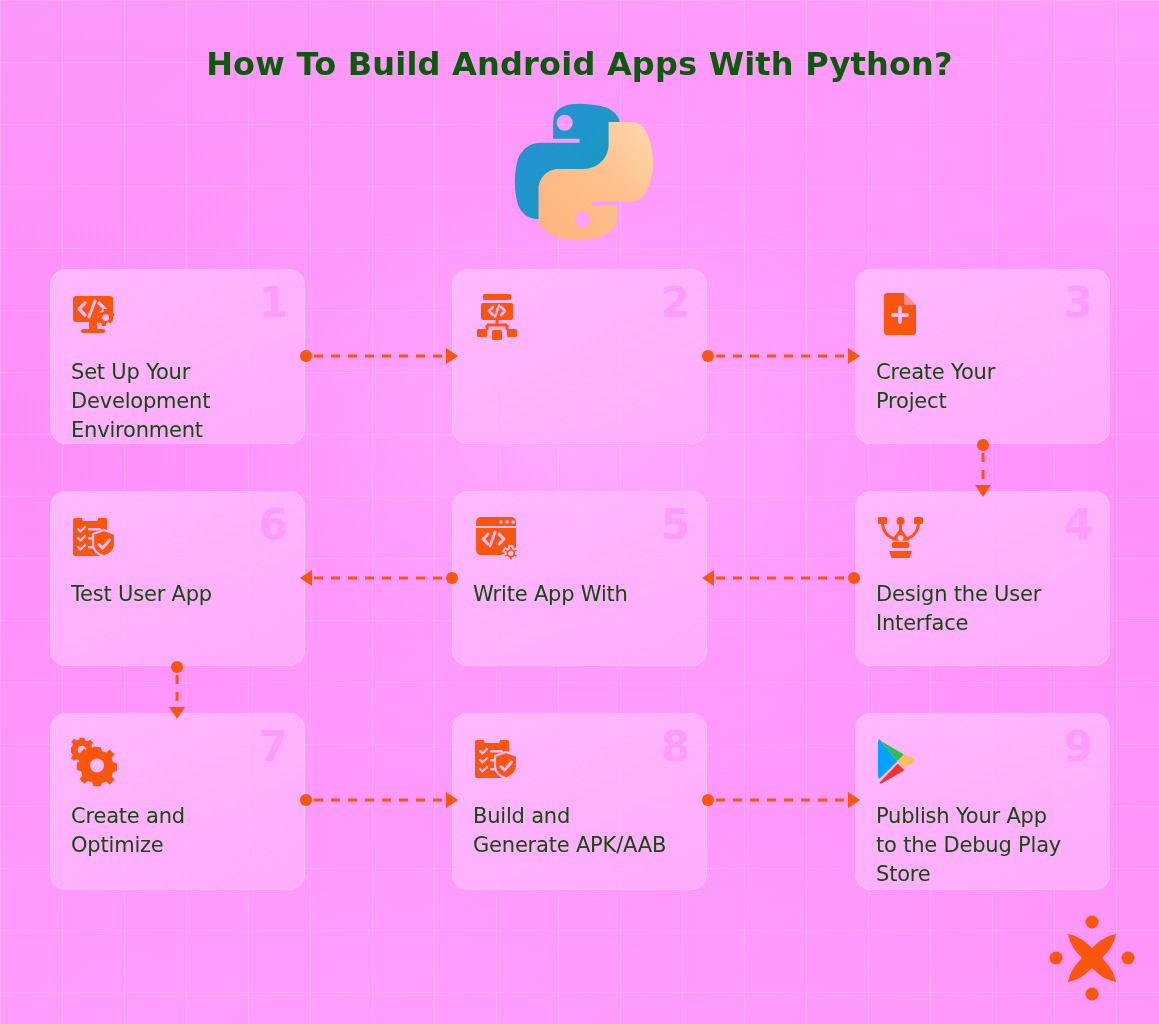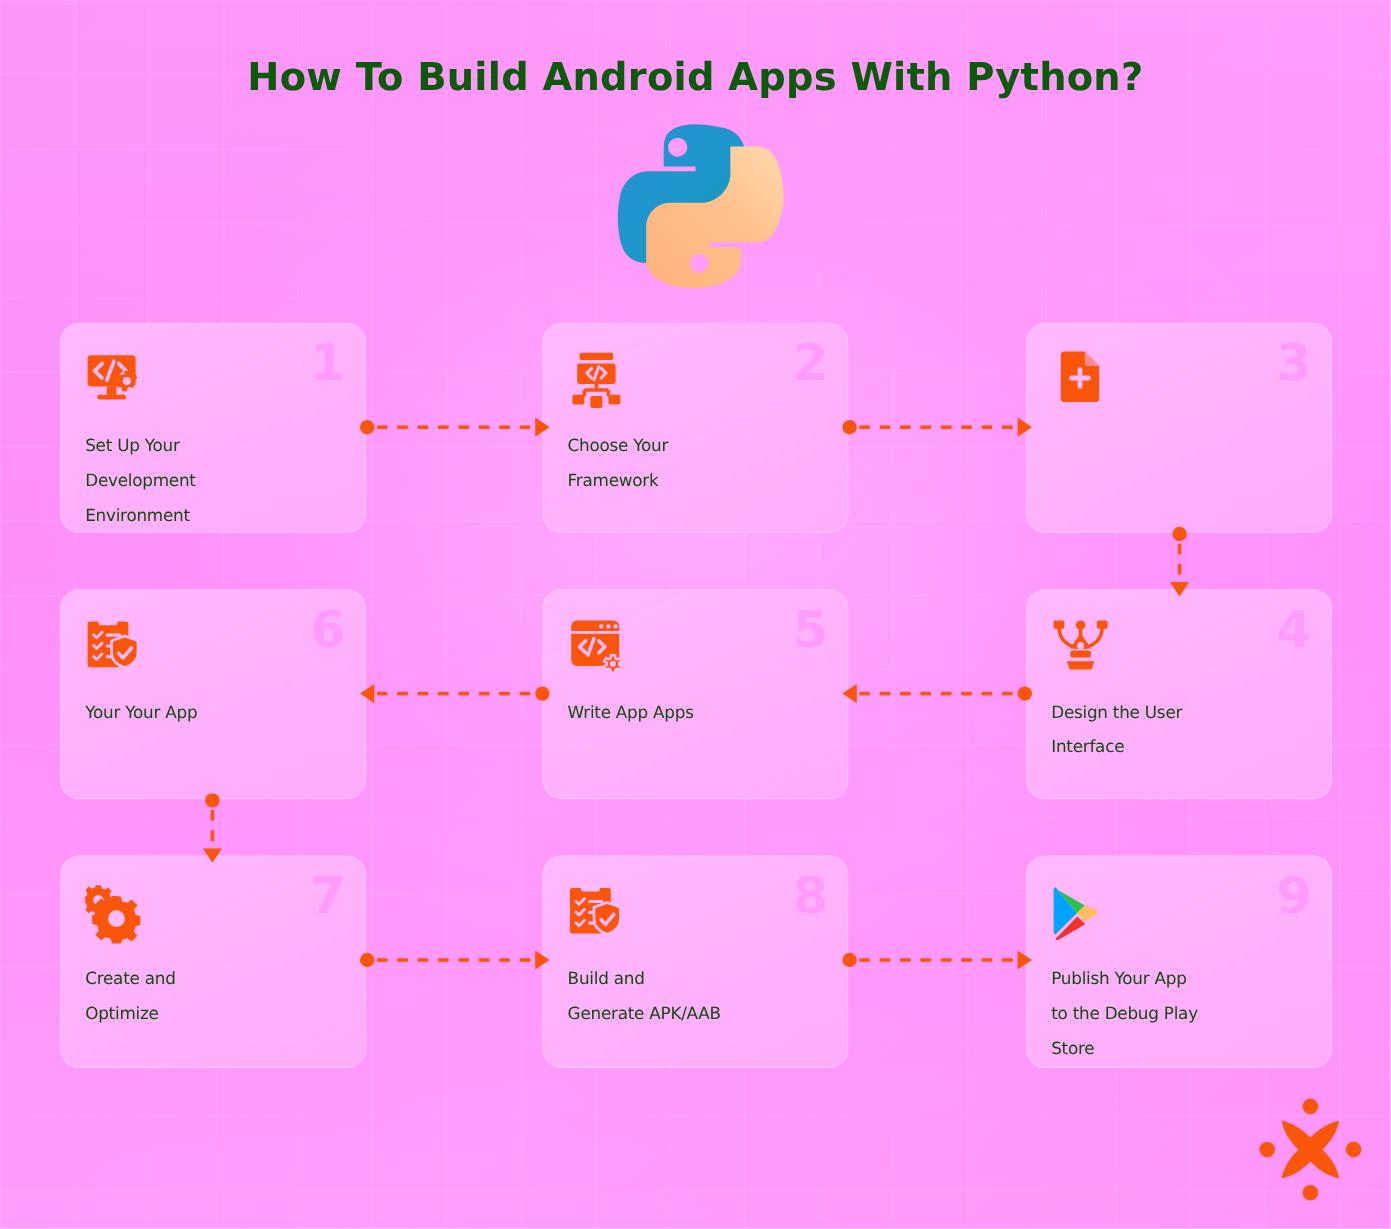--- a/index.html
+++ b/index.html
@@ -76,21 +76,21 @@
   }
 
   .card .icon-wrap {
     width: 52px;
     height: 52px;
     margin-bottom: 14px;
   }
   .card .icon-wrap svg { display: block; }
 
   .card .card-title {
-    font-size: 14px;
+    font-size: 21px;
     line-height: 29px;
     color: #14490f;
     font-family: "DejaVu Sans", sans-serif;
     font-weight: 400;
     letter-spacing: -0.2px;
     white-space: pre-line;
   }
 
   .card .step-num {
     position: absolute;
@@ -231,33 +231,33 @@
         <rect x="8" y="11" width="32" height="17" rx="2" fill="#f9560c"></rect>
         <path d="M20 15l-4 4 4 4" stroke="#ffbafd" stroke-width="2.6" fill="none" stroke-linecap="round" stroke-linejoin="round"></path>
         <path d="M28 15l4 4-4 4" stroke="#ffbafd" stroke-width="2.6" fill="none" stroke-linecap="round" stroke-linejoin="round"></path>
         <path d="M26 13.5l-4 11" stroke="#ffbafd" stroke-width="2.4" stroke-linecap="round"></path>
         <path d="M24 28v5M14 33h20M14 33v5M34 33v5" stroke="#f9560c" stroke-width="3" fill="none"></path>
         <rect x="4" y="37" width="10" height="8" rx="1.5" fill="#f9560c"></rect>
         <rect x="19" y="38" width="10" height="10" rx="1.5" fill="#f9560c"></rect>
         <rect x="34" y="37" width="10" height="8" rx="1.5" fill="#f9560c"></rect>
       </svg>
     </div>
-    <div class="card-title">Choose Your
-Framework</div>
   </div>
 
   <div class="card col-3 row-1">
     <div class="step-num">3</div>
     <div class="icon-wrap">
       <svg viewBox="0 0 52 52" width="52" height="52">
         <path fill="#f9560c" d="M8 4a3 3 0 0 1 3-3h17l12 12v27a3 3 0 0 1-3 3H11a3 3 0 0 1-3-3V4z"></path>
         <path fill="#ffbafd" opacity="0.55" d="M28 1l12 12H30a2 2 0 0 1-2-2V1z"></path>
         <path d="M24 16v14M17 23h14" stroke="#ffbafd" stroke-width="4" stroke-linecap="round"></path>
       </svg>
     </div>
+    <div class="card-title">Create Your
+Project</div>
   </div>
 
   <div class="card col-3 row-2">
     <div class="step-num">4</div>
     <div class="icon-wrap">
       <svg viewBox="0 0 52 52" width="52" height="52">
         <rect x="2" y="3" width="9" height="7" rx="1.5" fill="#f9560c"></rect>
         <rect x="38" y="3" width="9" height="7" rx="1.5" fill="#f9560c"></rect>
         <path d="M6.5 8.5c0 10 7 17 18 17s18-7 18-17" stroke="#f9560c" stroke-width="3" fill="none"></path>
         <circle cx="24.5" cy="7" r="4" fill="#f9560c"></circle>
@@ -283,42 +283,42 @@
         <circle cx="40" cy="8" r="1.8" fill="#ffbafd"></circle>
         <path d="M15 20l-5 5 5 5" stroke="#ffbafd" stroke-width="3" fill="none" stroke-linecap="round" stroke-linejoin="round"></path>
         <path d="M26 20l5 5-5 5" stroke="#ffbafd" stroke-width="3" fill="none" stroke-linecap="round" stroke-linejoin="round"></path>
         <path d="M22 18l-5 14" stroke="#ffbafd" stroke-width="2.8" stroke-linecap="round"></path>
         <g transform="translate(34,33)">
           <path fill="#f9560c" stroke="#ffbafd" stroke-width="2" d="M9 5.2l2.2-1-1.7-3L7.4 2.4c-.5-.3-1-.6-1.6-.8L5.5-.9H2.1l-.3 2.5c-.6.2-1.1.4-1.6.8L-1.9 1.2l-1.7 3L-1.4 5.2c-.1.3-.1.7-.1 1s0 .7.1 1l-2.2 1 1.7 3 2.1-1c.5.3 1 .6 1.6.8l.3 2.5h3.4l.3-2.5c.6-.2 1.1-.4 1.6-.8l2.1 1 1.7-3L9 7.2c.1-.3.1-.7.1-1s0-.7-.1-1z"></path>
           <circle cx="3.8" cy="6.2" r="2.6" fill="#ffbafd"></circle>
         </g>
       </svg>
     </div>
-    <div class="card-title">Write App Apps</div>
+    <div class="card-title">Write App With</div>
   </div>
 
   <div class="card col-1 row-2">
     <div class="step-num">6</div>
     <div class="icon-wrap">
       <svg viewBox="0 0 52 52" width="52" height="52">
         <rect x="2" y="4" width="34" height="38" rx="2" fill="#f9560c"></rect>
         <rect x="11" y="1" width="16" height="6" rx="2" fill="#ffbafd"></rect>
         <g stroke="#ffbafd" stroke-width="2.4" fill="none" stroke-linecap="round" stroke-linejoin="round">
           <path d="M7 15l2.5 2.5L14 13"></path>
           <path d="M7 24l2.5 2.5L14 22"></path>
           <path d="M7 33l2.5 2.5L14 31"></path>
         </g>
         <rect x="17" y="14" width="13" height="2.6" rx="1.3" fill="#ffbafd"></rect>
         <rect x="17" y="23" width="13" height="2.6" rx="1.3" fill="#ffbafd"></rect>
         <rect x="17" y="32" width="13" height="2.6" rx="1.3" fill="#ffbafd"></rect>
         <path fill="#f9560c" stroke="#ffbafd" stroke-width="2.2" d="M33 16l11 4v10c0 6.5-5.3 10.5-11 12.5-5.7-2-11-6-11-12.5V20l11-4z"></path>
         <path d="M28 30.5l3.5 3.8L38.5 26" stroke="#ffbafd" stroke-width="3" fill="none" stroke-linecap="round" stroke-linejoin="round"></path>
       </svg>
     </div>
-    <div class="card-title">Your Your App</div>
+    <div class="card-title">Test User App</div>
   </div>
 
   <div class="card col-1 row-3">
     <div class="step-num">7</div>
     <div class="icon-wrap">
       <svg viewBox="0 0 52 52" width="52" height="52">
         <g transform="translate(11,11) scale(0.62)">
           <path fill="#f9560c" d="M0-15l3.6.5 1.6 4.2 4.4 1.1 3.3-2.9 5.1 5.1-2.9 3.3 1.1 4.4 4.2 1.6v7.2l-4.2 1.6-1.1 4.4 2.9 3.3-5.1 5.1-3.3-2.9-4.4 1.1L3.6 25H-3.6l-1.6-4.2-4.4-1.1-3.3 2.9-5.1-5.1 2.9-3.3-1.1-4.4L-20 8.2V1l4.2-1.6 1.1-4.4-2.9-3.3 5.1-5.1 3.3 2.9 4.4-1.1L-3.6-15z"></path>
           <circle cx="0" cy="5" r="7" fill="#ffbafd"></circle>
         </g>

